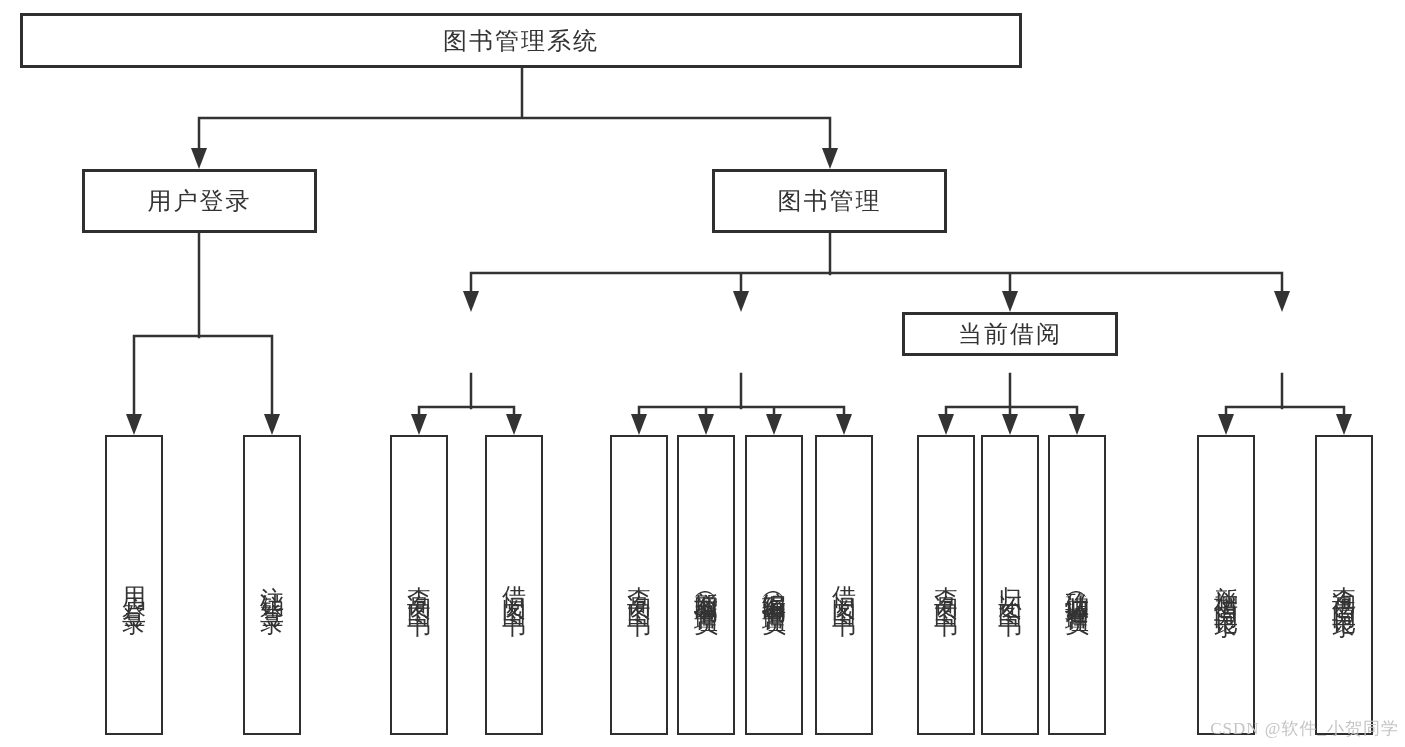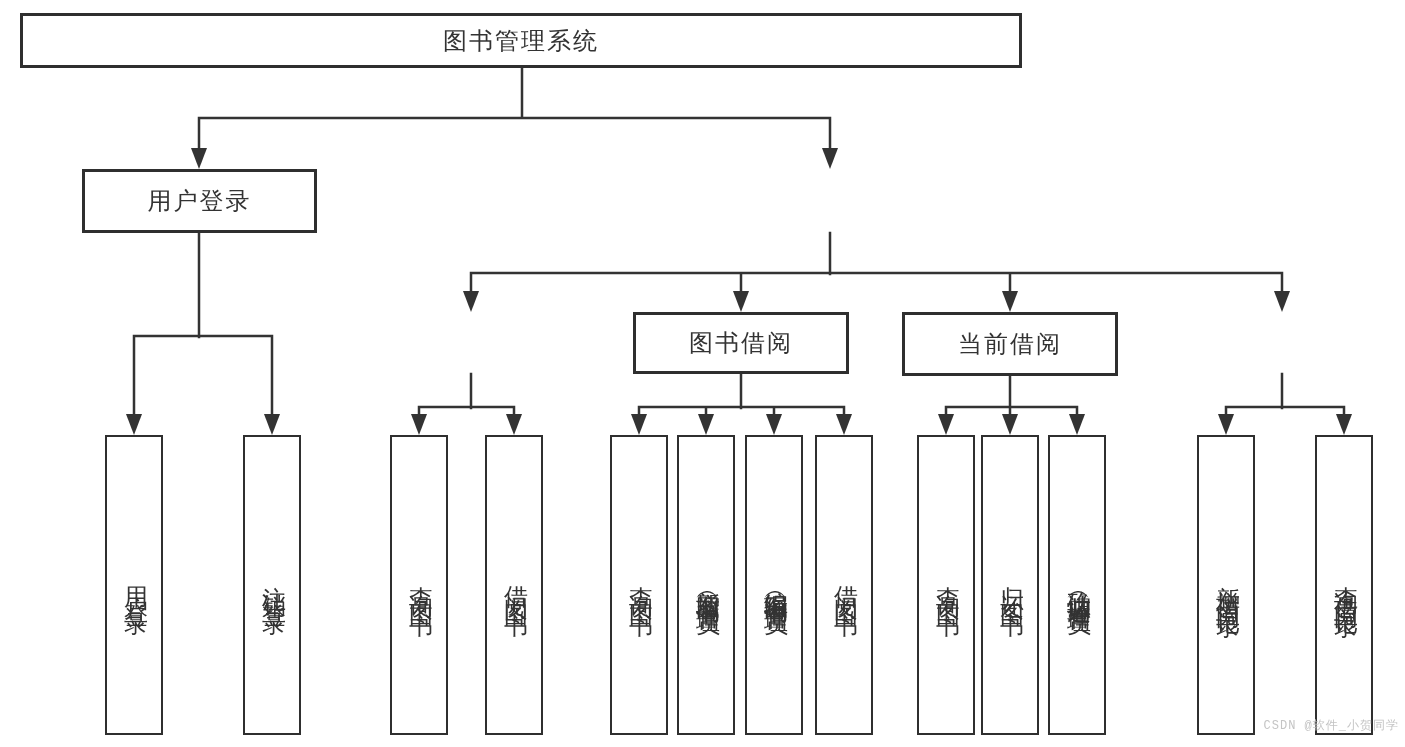--- a/index.html
+++ b/index.html
@@ -8,21 +8,21 @@
     --text:#333333;
     --wm:#c4c4c4;
     --bg:#ffffff;
   }
   html,body{margin:0;padding:0;background:var(--bg);}
   #stage{
     position:relative;
     width:1405px;height:747px;
     background:var(--bg);
     overflow:hidden;
-    font-family:Liberation Mono, monospace;
+    font-family:Liberation Serif, serif;
     color:var(--text);
   }
   #wires{position:absolute;left:0;top:0;z-index:1;pointer-events:none;}
   .hbox{
     position:absolute;z-index:2;box-sizing:border-box;
     background:#ffffff;border:3px solid var(--border);
     display:flex;align-items:center;justify-content:center;
     font-size:24px;letter-spacing:2px;white-space:nowrap;
   }
   .leaf{
@@ -34,21 +34,21 @@
   .vtext{
     writing-mode:vertical-rl;
     text-orientation:mixed;
     font-size:24px;
     line-height:1;
     white-space:nowrap;
   }
   #watermark{
     position:absolute;z-index:3;
     right:6px;top:717px;
-    font-size:12px;color:var(--wm);
+    font-size:17px;color:var(--wm);
     letter-spacing:1px;white-space:nowrap;
   }
 </style>
 </head>
 <body>
 
 <div id="stage">
 
   <svg id="wires" width="1405" height="747" viewBox="0 0 1405 747">
       <path d="M522 68L522 118M199 118L830 118M199 118L199 153M830 118L830 153M199 233L199 337M134 336L272 336M134 336L134 420M272 336L272 420M830 233L830 274M471 273L1282 273M471 273L471 296M741 273L741 296M1010 273L1010 296M1282 273L1282 296M471 374L471 408M419 407L514 407M419 407L419 420M514 407L514 420M741 374L741 408M639 407L844 407M639 407L639 420M706 407L706 420M774 407L774 420M844 407L844 420M1010 374L1010 408M946 407L1077 407M946 407L946 420M1010 407L1010 420M1077 407L1077 420M1282 374L1282 408M1226 407L1344 407M1226 407L1226 420M1344 407L1344 420" stroke="#333333" stroke-width="2.5" fill="none" stroke-linecap="square"></path>
@@ -73,25 +73,25 @@
       <polygon points="1344,435 1336,414 1352,414" fill="#333333"></polygon>
     </svg>
 
   <div class="hbox" style="left:20px;top:13px;width:1002px;height:55px">
     <span>图书管理系统</span>
   </div>
 
   <div class="hbox" style="left:82px;top:169px;width:235px;height:64px">
     <span>用户登录</span>
   </div>
+  <div class="hbox" style="left:712px;top:169px;width:235px;height:64px">
+    <span>图书管理</span>
+  </div>
 
-  <div class="hbox" style="left:633px;top:312px;width:216px;height:62px">
-    <span>图书借阅</span>
-  </div>
-  <div class="hbox" style="left:902px;top:312px;width:216px;height:64px">
+  <div class="hbox" style="left:902px;top:312px;width:216px;height:44px">
     <span>当前借阅</span>
   </div>
 
   <div class="leaf" style="left:105px">
     <span class="vtext" style="letter-spacing: 9px;">用户登录</span>
   </div>
   <div class="leaf" style="left:243px">
     <span class="vtext" style="letter-spacing: 9px;">注销登录</span>
   </div>
 

